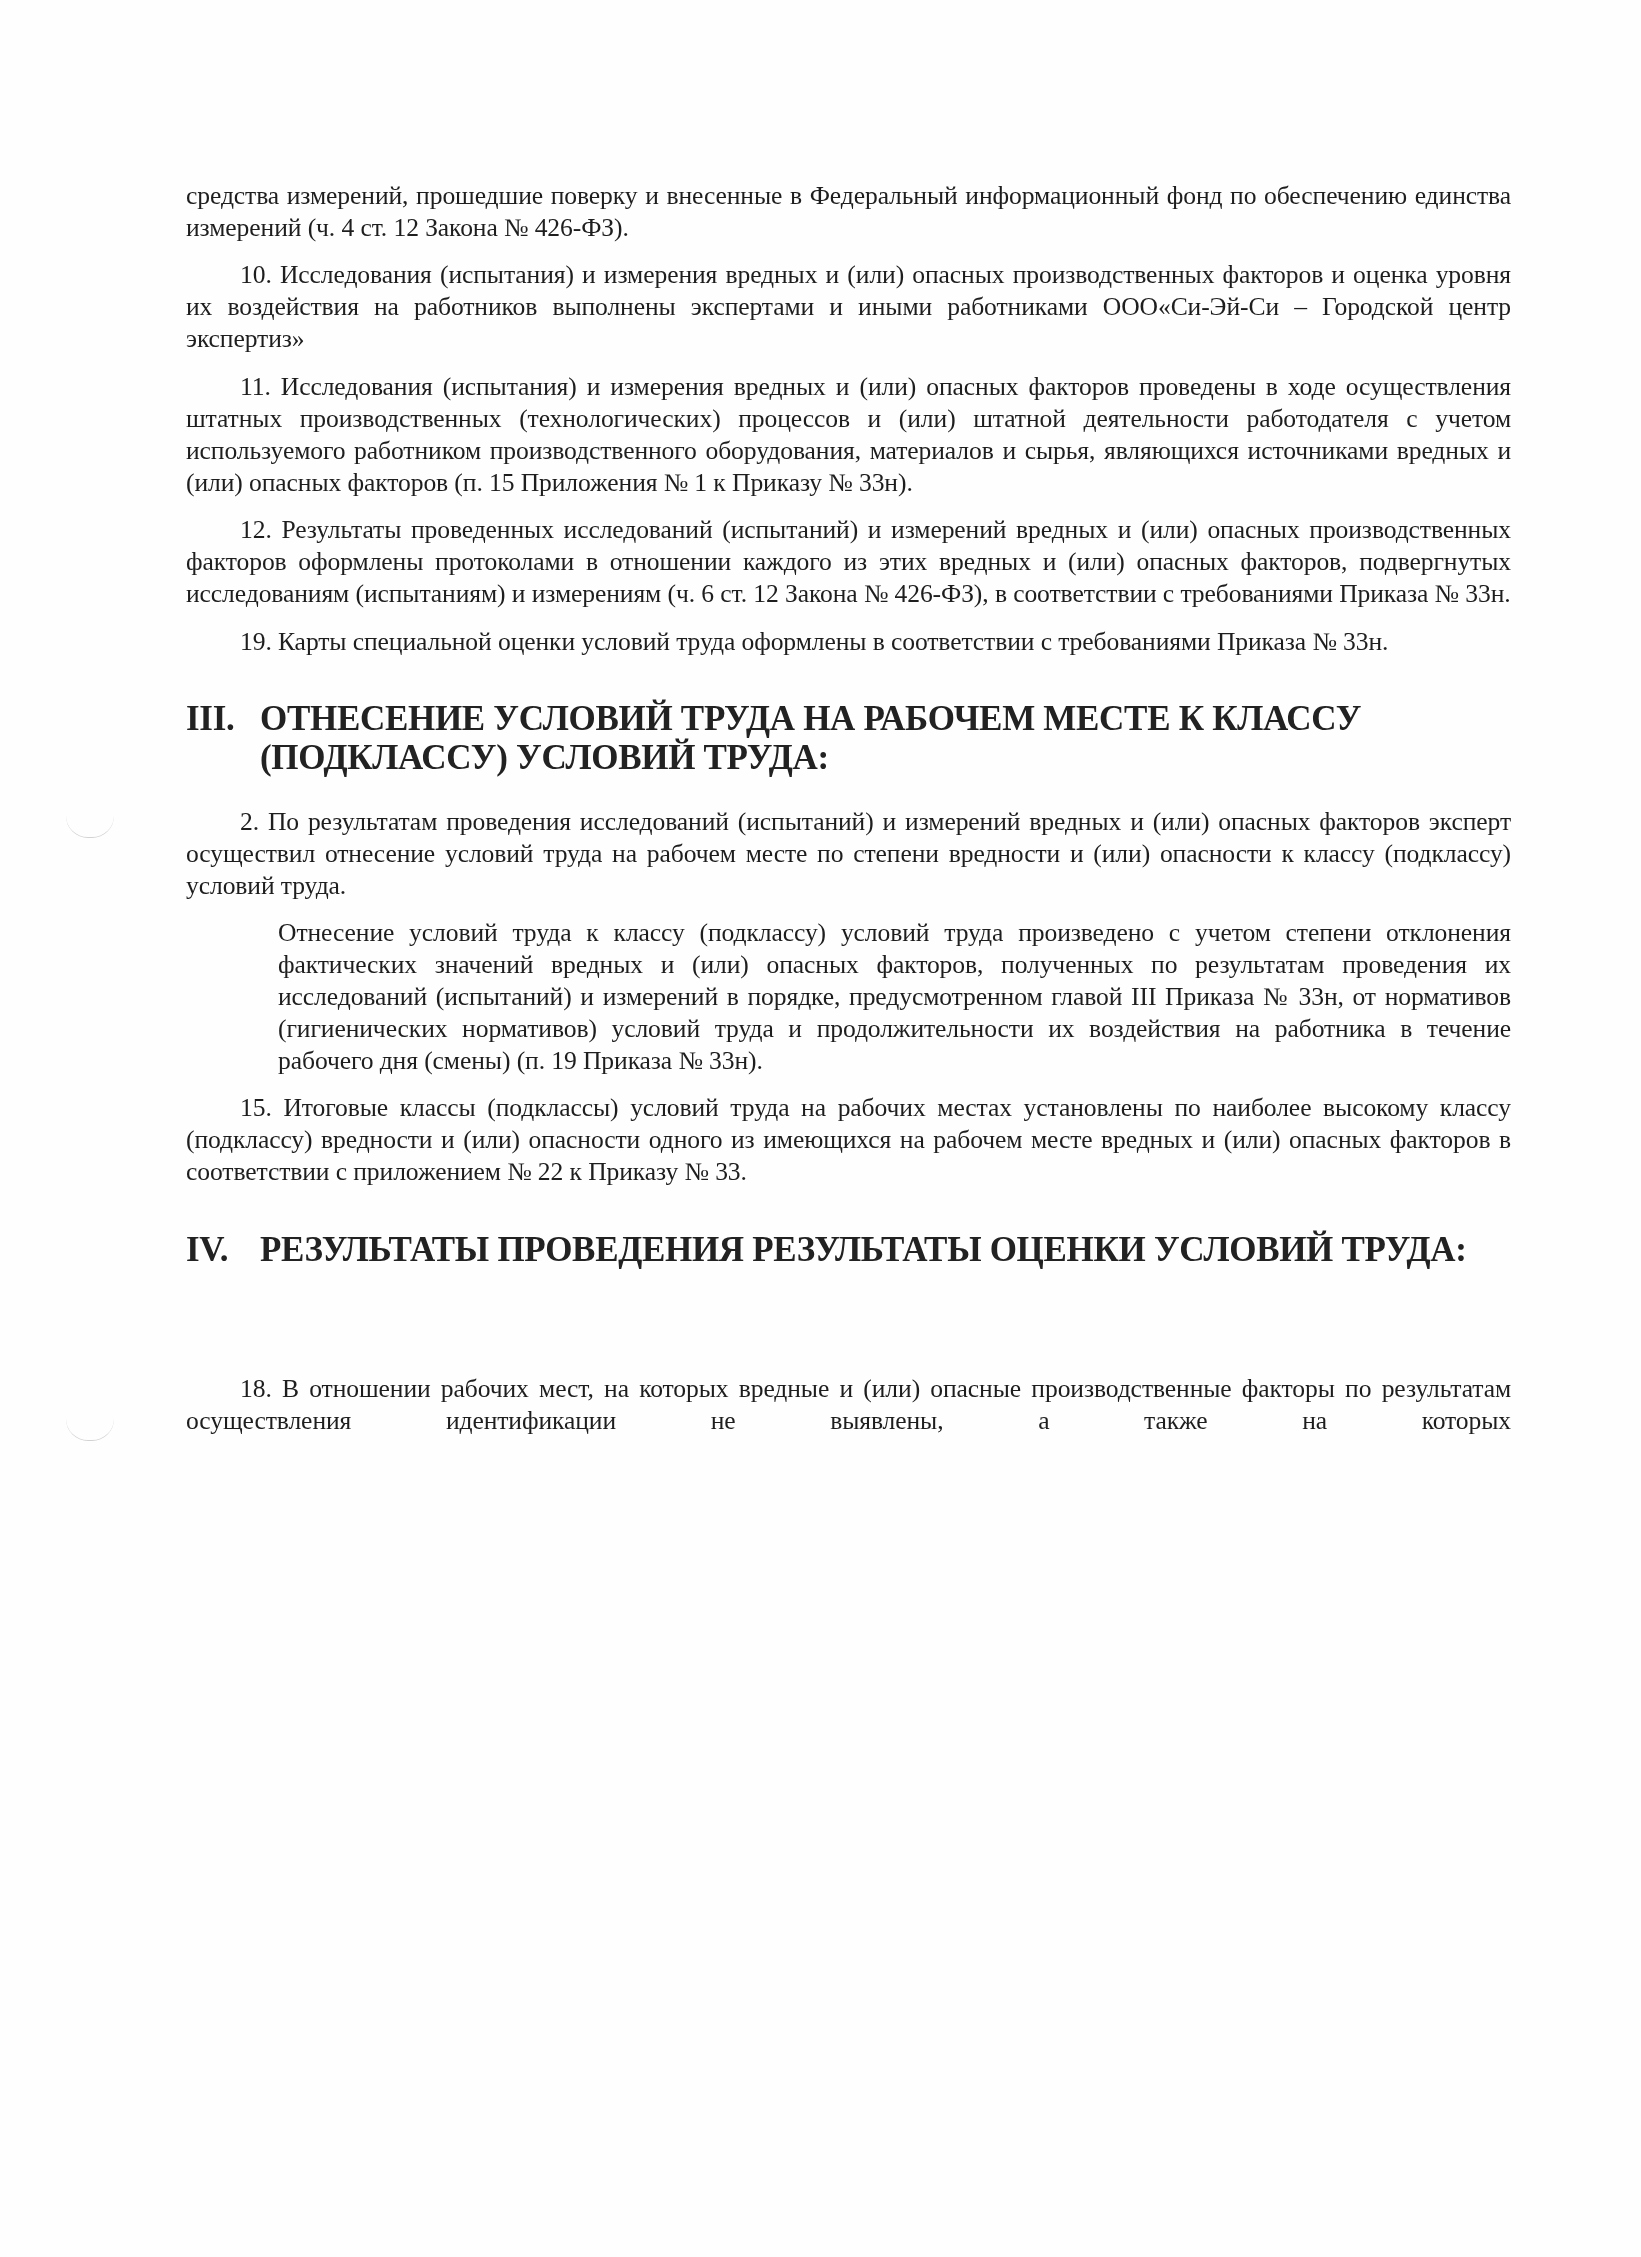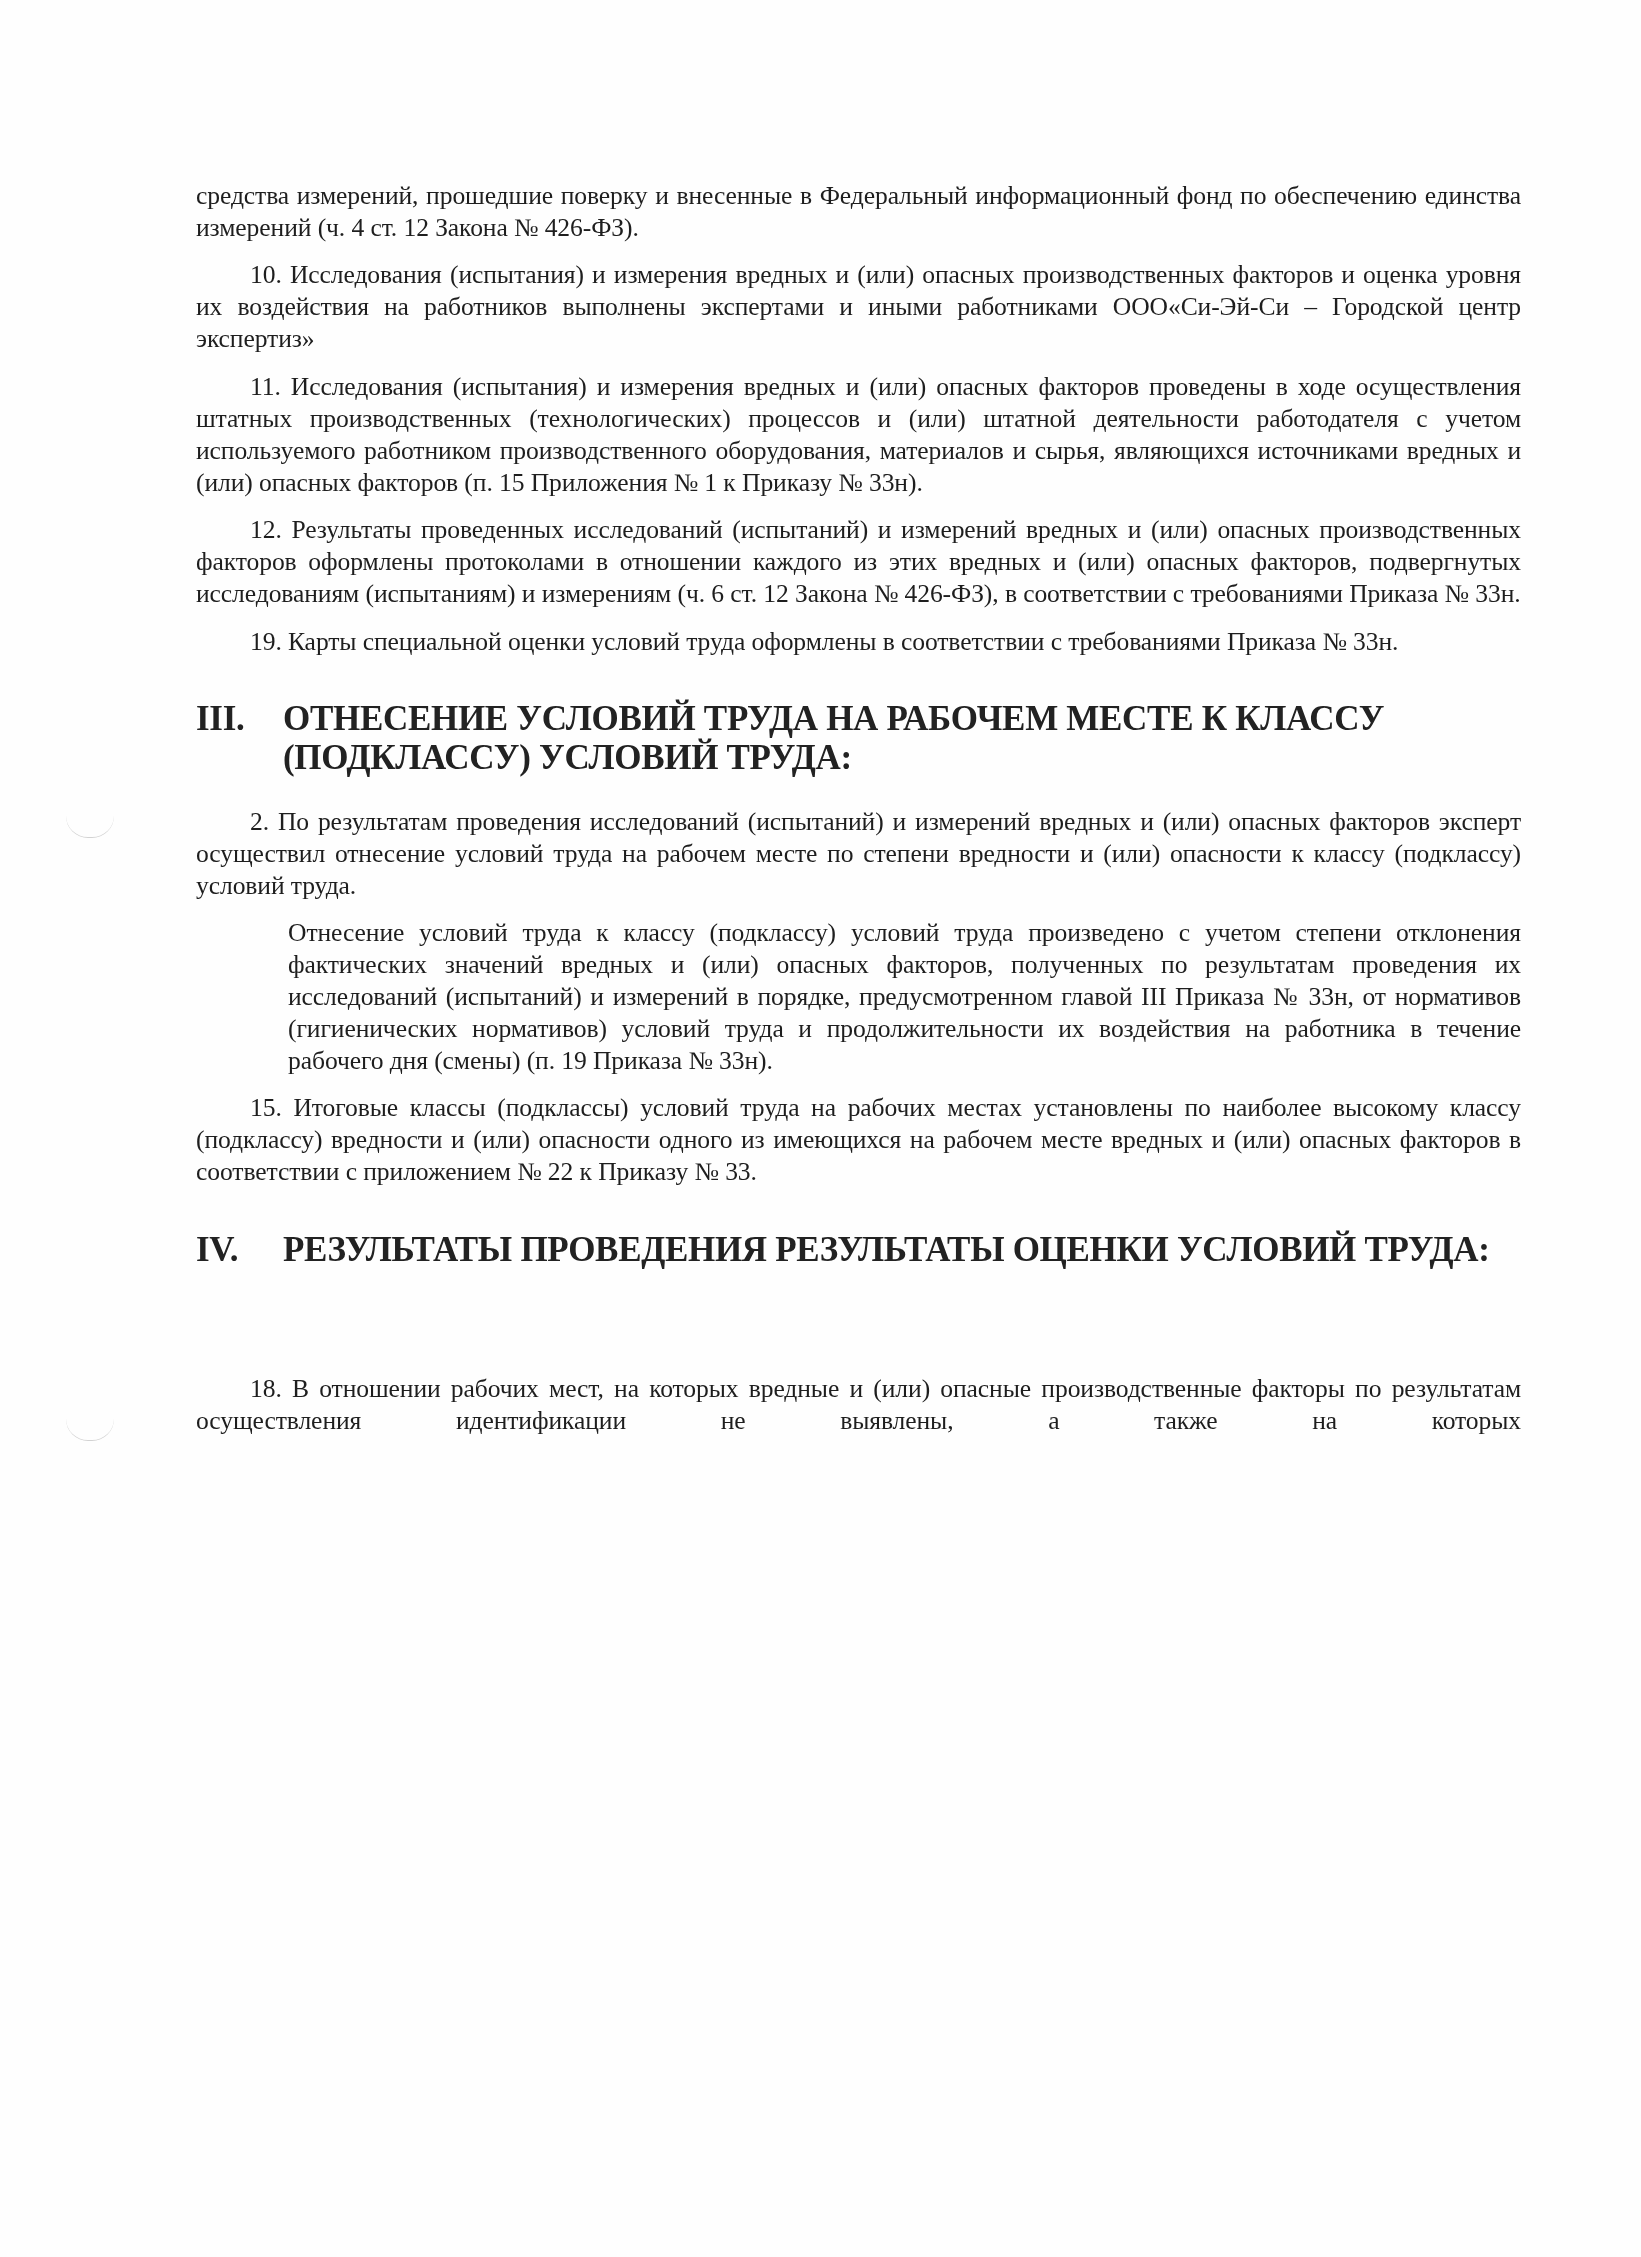--- a/index.html
+++ b/index.html
@@ -3,29 +3,29 @@
 <meta charset="utf-8">
 <style>
   html, body { margin: 0; padding: 0; background: #ffffff; }
   body { width: 1641px; height: 2257px; position: relative; overflow: hidden; }
   .page {
     position: absolute; left: 0; top: 0; width: 1641px; height: 2257px;
     background: #fefefe;
     font-family: "Liberation Serif", "DejaVu Serif", serif;
     color: #1e1e1e;
   }
-  .content { position: absolute; left: 196px; top: 180px; width: 1325px; }
+  .content { position: absolute; left: 186px; top: 180px; width: 1325px; }
   p {
     margin: 0; font-size: 25.6px; line-height: 32px; text-align: justify;
     text-align-last: left; letter-spacing: -0.1px;
   }
   p.ind { text-indent: 54px; }
   .gap-s { height: 15.4px; }
   .quote { padding-left: 92px; }
-  .heading { display: flex; font-weight: bold; font-size: 35px; line-height: 39px; color: #222; letter-spacing: -0.3px; gap: 13px; }
+  .heading { display: flex; font-weight: bold; font-size: 35px; line-height: 39px; color: #222; letter-spacing: -0.3px; }
   .heading .num { width: 74px; flex: none; }
   .heading .title { flex: 1; }
   .punch { position: absolute; width: 48px; height: 21px; border-bottom: 1.9px solid #c8c8c8; border-radius: 0 0 29px 29px; opacity: .8; }
 </style>
 </head>
 <body>
 
 <div class="page">
   <div class="punch" style="left:66px; top:816px;"></div>
   <div class="punch" style="left:66px; top:1419px;"></div>

